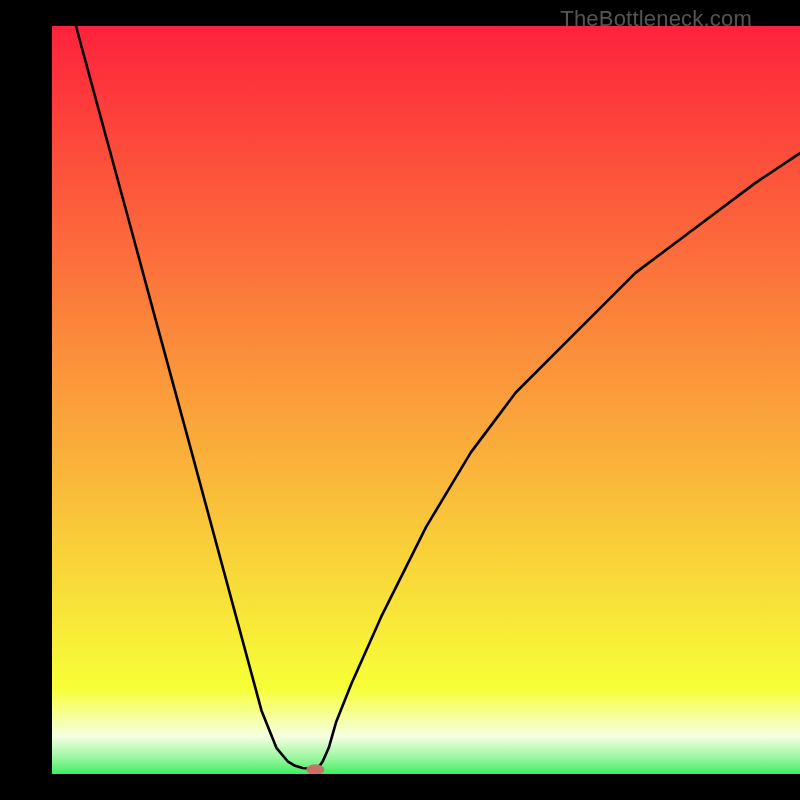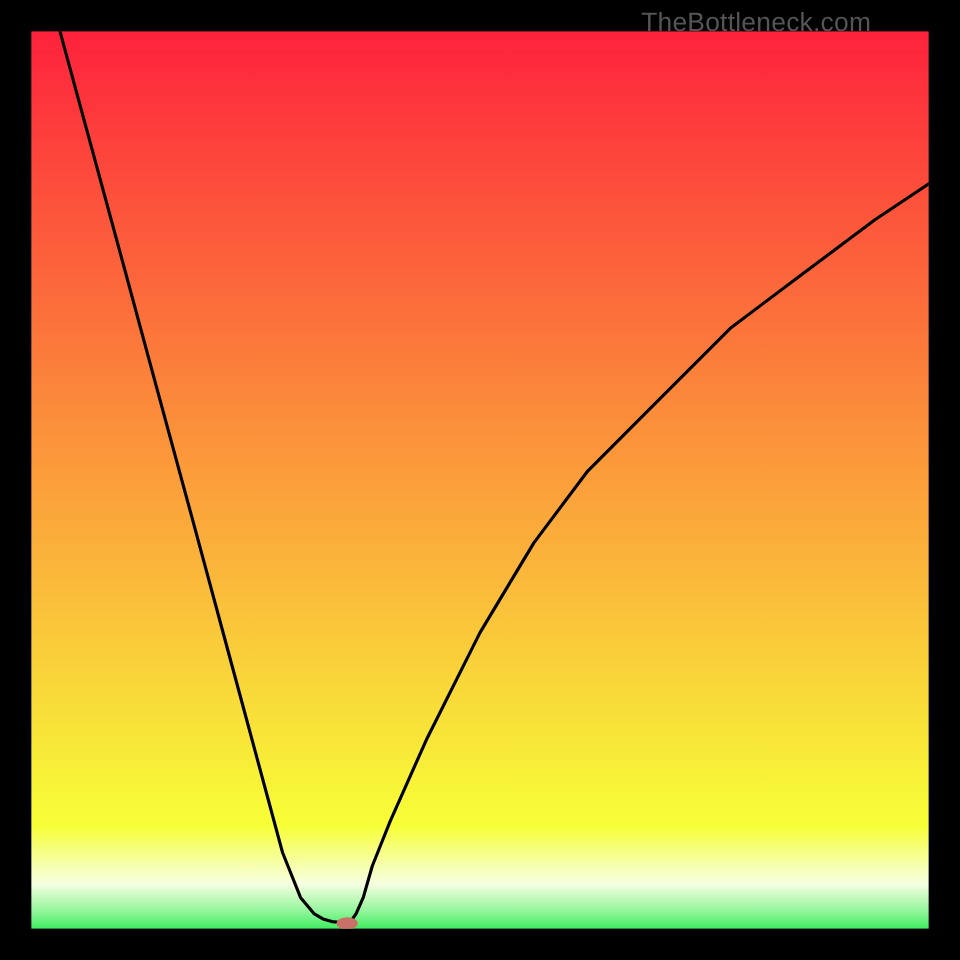--- a/index.html
+++ b/index.html
@@ -8,20 +8,21 @@
     width: 800px;
     height: 800px;
     background: #000;
     font-family: Arial, Helvetica, sans-serif;
   }
   .frame {
     position: relative;
     width: 736px;
     height: 800px;
     background: #000;
+    margin-left: 26px;
   }
   .watermark {
     position: absolute;
     top: 6px;
     right: 10px;
     color: #555;
     font-size: 22px;
     font-weight: 500;
     letter-spacing: 0.2px;
     z-index: 3;

